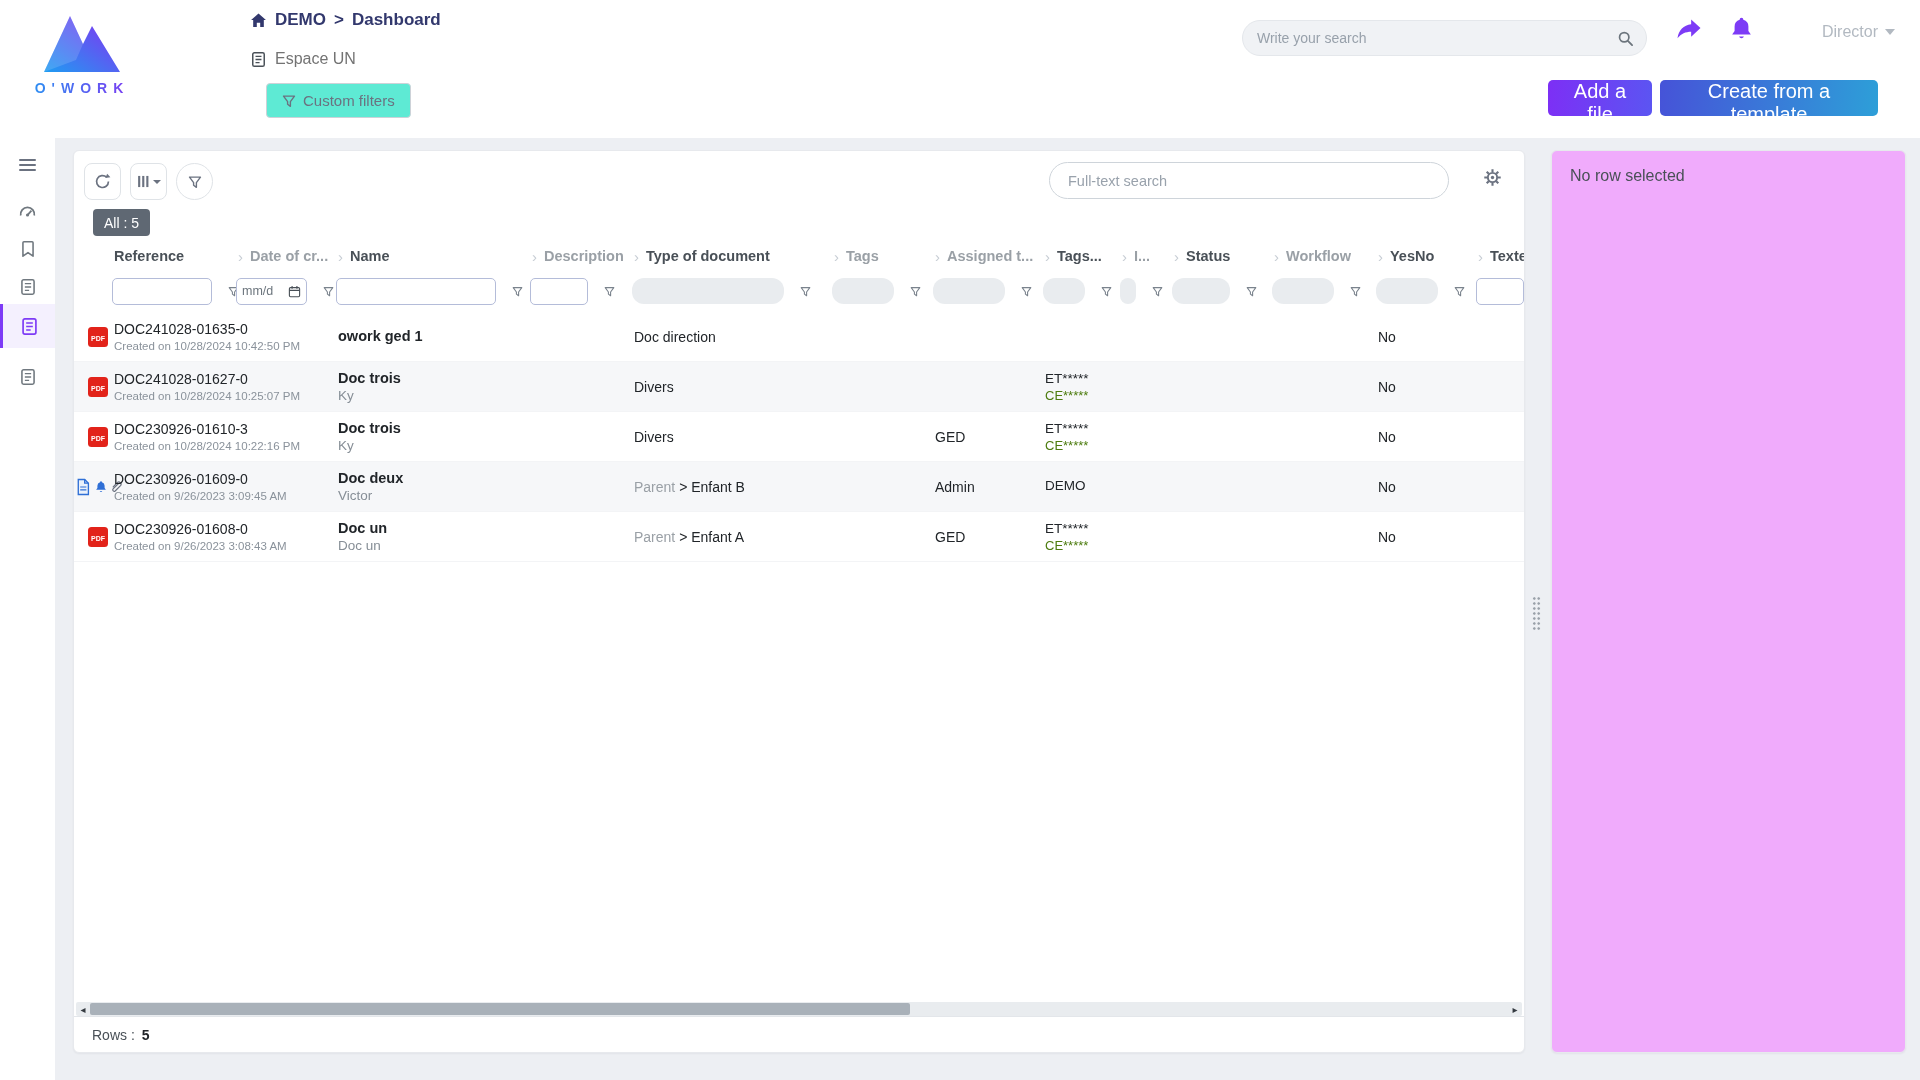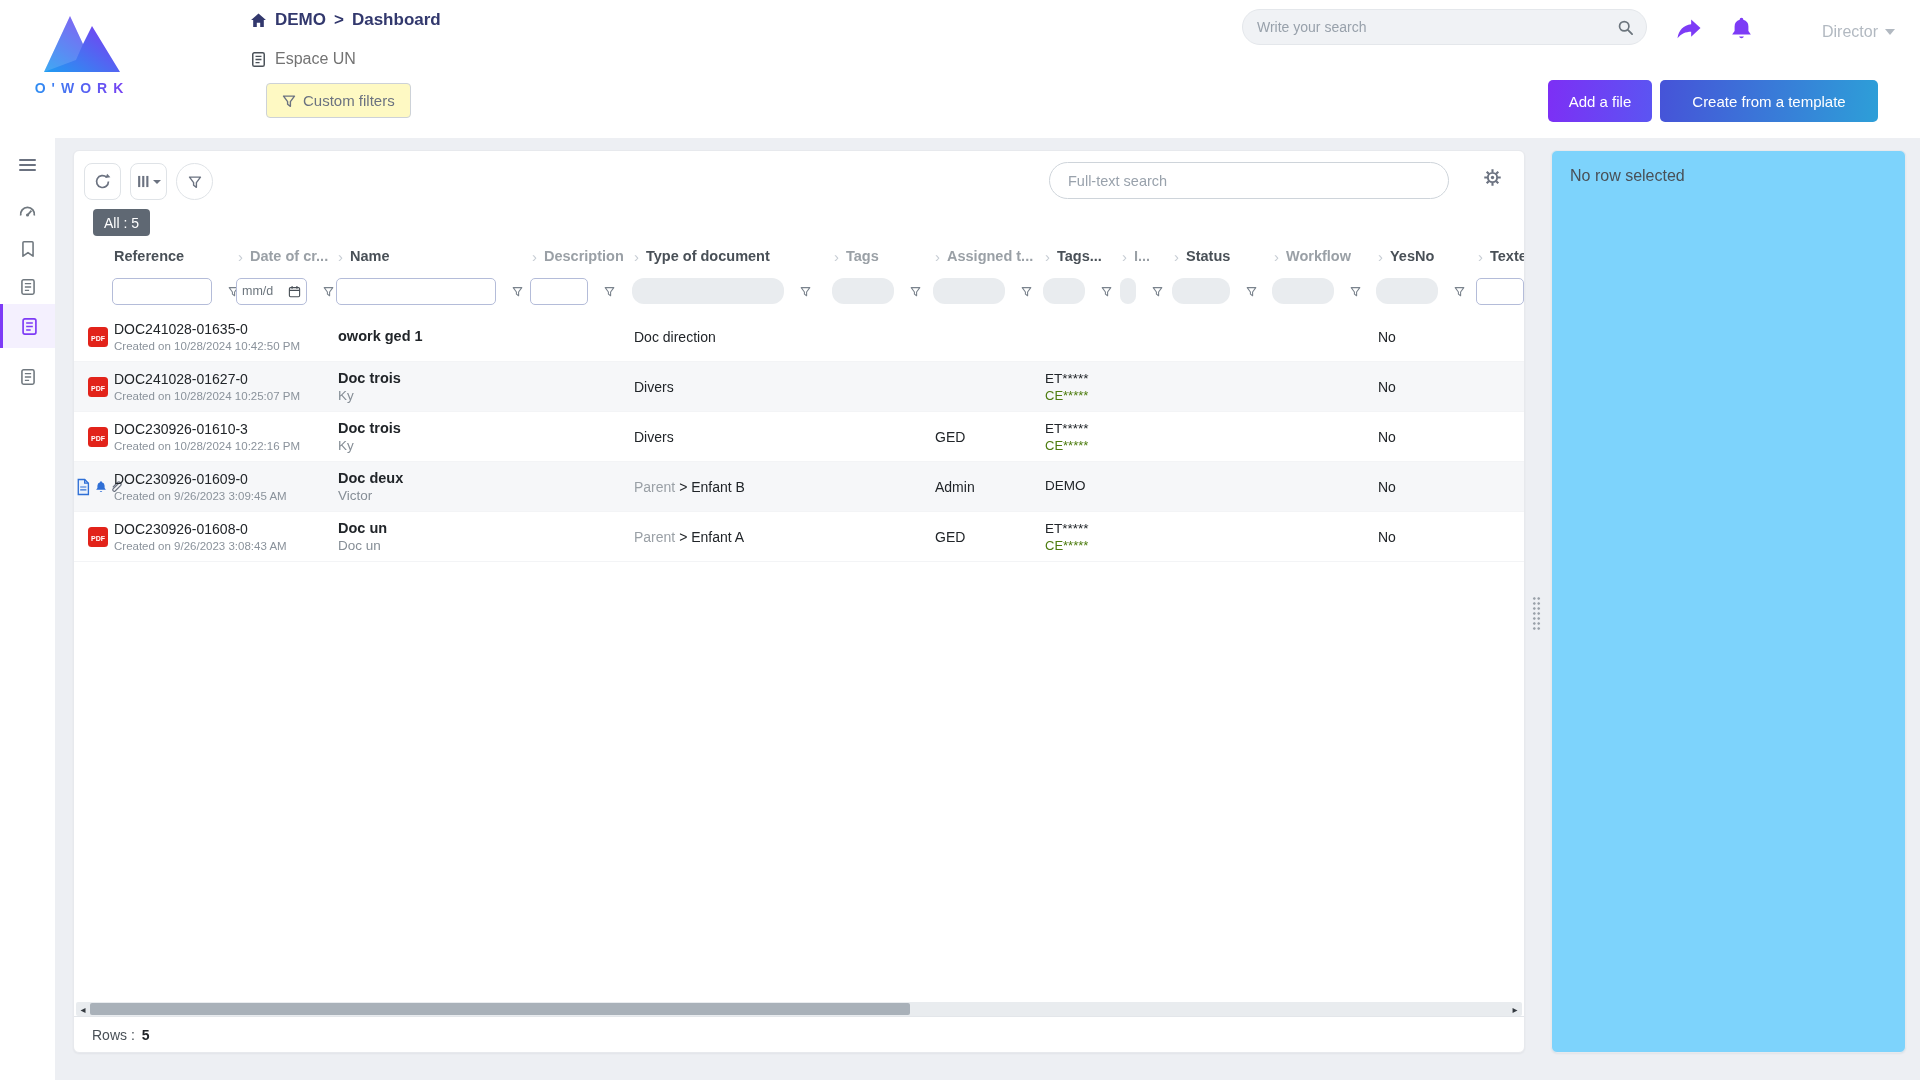--- a/index.html
+++ b/index.html
@@ -26,40 +26,40 @@
     -webkit-background-clip:text; background-clip:text; -webkit-text-fill-color:transparent;
   }
   .crumbs { position:absolute; left:250px; top:10px; }
   .crumb-row { display:flex; align-items:center; gap:8px; font-size:17px; font-weight:bold; color:#32386d; }
   .crumb-link { color:#32386d; text-decoration:none; cursor:pointer; }
   .crumb-sep { color:#32386d; font-weight:bold; }
   .workspace-row { display:flex; align-items:center; gap:8px; margin-top:20px; font-size:16px; color:#737373; }
   .icon-navy { color:#32386d; }
   .icon-gray { color:#4a5158; }
 
-  .global-search { position:absolute; left:1242px; top:9px; width:405px; height:36px;
+  .global-search { position:absolute; left:1242px; top:20px; width:405px; height:36px;
     background:#f0f2f5; border:1px solid #e4e7eb; border-radius:18px; display:flex; align-items:center; }
   .global-search input { flex:1; background:transparent; border:none; padding:0 14px; font-size:14px; color:#495057; }
   .global-search input::placeholder { color:#98a1ab; }
   .global-search .mag { margin-right:12px; color:#6c757d; }
 
   .icon-btn { position:absolute; top:18px; color:#7d3bf6; }
   .icon-btn.share { left:1676px; }
   .icon-btn.bell  { left:1730px; top:16px; }
 
   .user-menu { position:absolute; left:1822px; top:23px; display:flex; align-items:center; gap:7px;
     font-size:16px; color:#b2b9c1; cursor:pointer; }
   .caret { width:0; height:0; border-left:5px solid transparent; border-right:5px solid transparent; border-top:6px solid #b2b9c1; display:inline-block; }
 
   .custom-filters { position:absolute; left:266px; top:83px; height:35px; padding:0 15px;
-    border:1px solid #cdd2d8; border-radius:4px; background:#fef9c3; color:#6b7280; font-size:15px;
+    border:1px solid #cdd2d8; border-radius:4px; background:#5eead4; color:#6b7280; font-size:15px;
     display:flex; align-items:center; gap:7px; }
   .custom-filters .funnel-ic { color:#6b7280; }
 
-  .btn-grad { position:absolute; top:80px; height:42px; border-radius:5px; color:#ffffff; font-size:15px; padding:0 20px; }
+  .btn-grad { position:absolute; top:80px; height:36px; border-radius:5px; color:#ffffff; font-size:20px; padding:0 20px; }
   .btn-add    { left:1548px; width:104px; background:linear-gradient(95deg,#7d2ff5,#5b55f2); }
   .btn-create { left:1660px; width:218px; background:linear-gradient(95deg,#4653d8,#2d9fd8); }
 
   
   .sidebar { position:absolute; left:0; top:138px; width:55px; bottom:0; background:#ffffff; z-index:4; }
   .side-item { position:absolute; left:0; width:55px; height:38px; display:flex; align-items:center; justify-content:center; color:#70787f; }
   .side-item.active { height:44px; background:#f4f0fe; border-left:3px solid #7d3bf6; color:#7d3bf6; }
   .hamburger { width:17px; }
   .hamburger span { display:block; height:2px; background:#6b7280; margin:3px 0; border-radius:1px; }
 
@@ -122,21 +122,21 @@
     font-size:10px; color:#343a40; }
   .hs-arrow.left { left:0; }
   .hs-arrow.right { right:0; }
   .hs-thumb { position:absolute; left:14px; top:1px; height:12px; width:820px; background:#a9b1b9; border-radius:2px; }
 
   .grid-footer { flex:none; height:36px; border-top:1px solid #e3e6ea; display:flex; align-items:center; gap:7px;
     padding-left:18px; font-size:14px; color:#495057; }
   .rows-count { font-weight:bold; color:#212529; }
 
   
-  .detail-card { position:absolute; left:1551px; top:150px; width:355px; height:903px; background:#7dd3fc;
+  .detail-card { position:absolute; left:1551px; top:150px; width:355px; height:903px; background:#f0abfc;
     border:1px solid #e7e9ed; border-radius:6px; box-shadow:0 1px 2px rgba(20,20,40,.05); padding:16px 18px; }
   .no-row { font-size:16px; color:#495057; }
 
   .split-handle { position:absolute; left:1532px; top:596px; width:9px; height:36px; cursor:col-resize;
     background-image:radial-gradient(circle,#9aa1a9 1.2px,transparent 1.4px); background-size:4.5px 5px; }
 </style>
 </head>
 <body>
 
 <svg width="0" height="0" style="position:absolute" aria-hidden="true">

